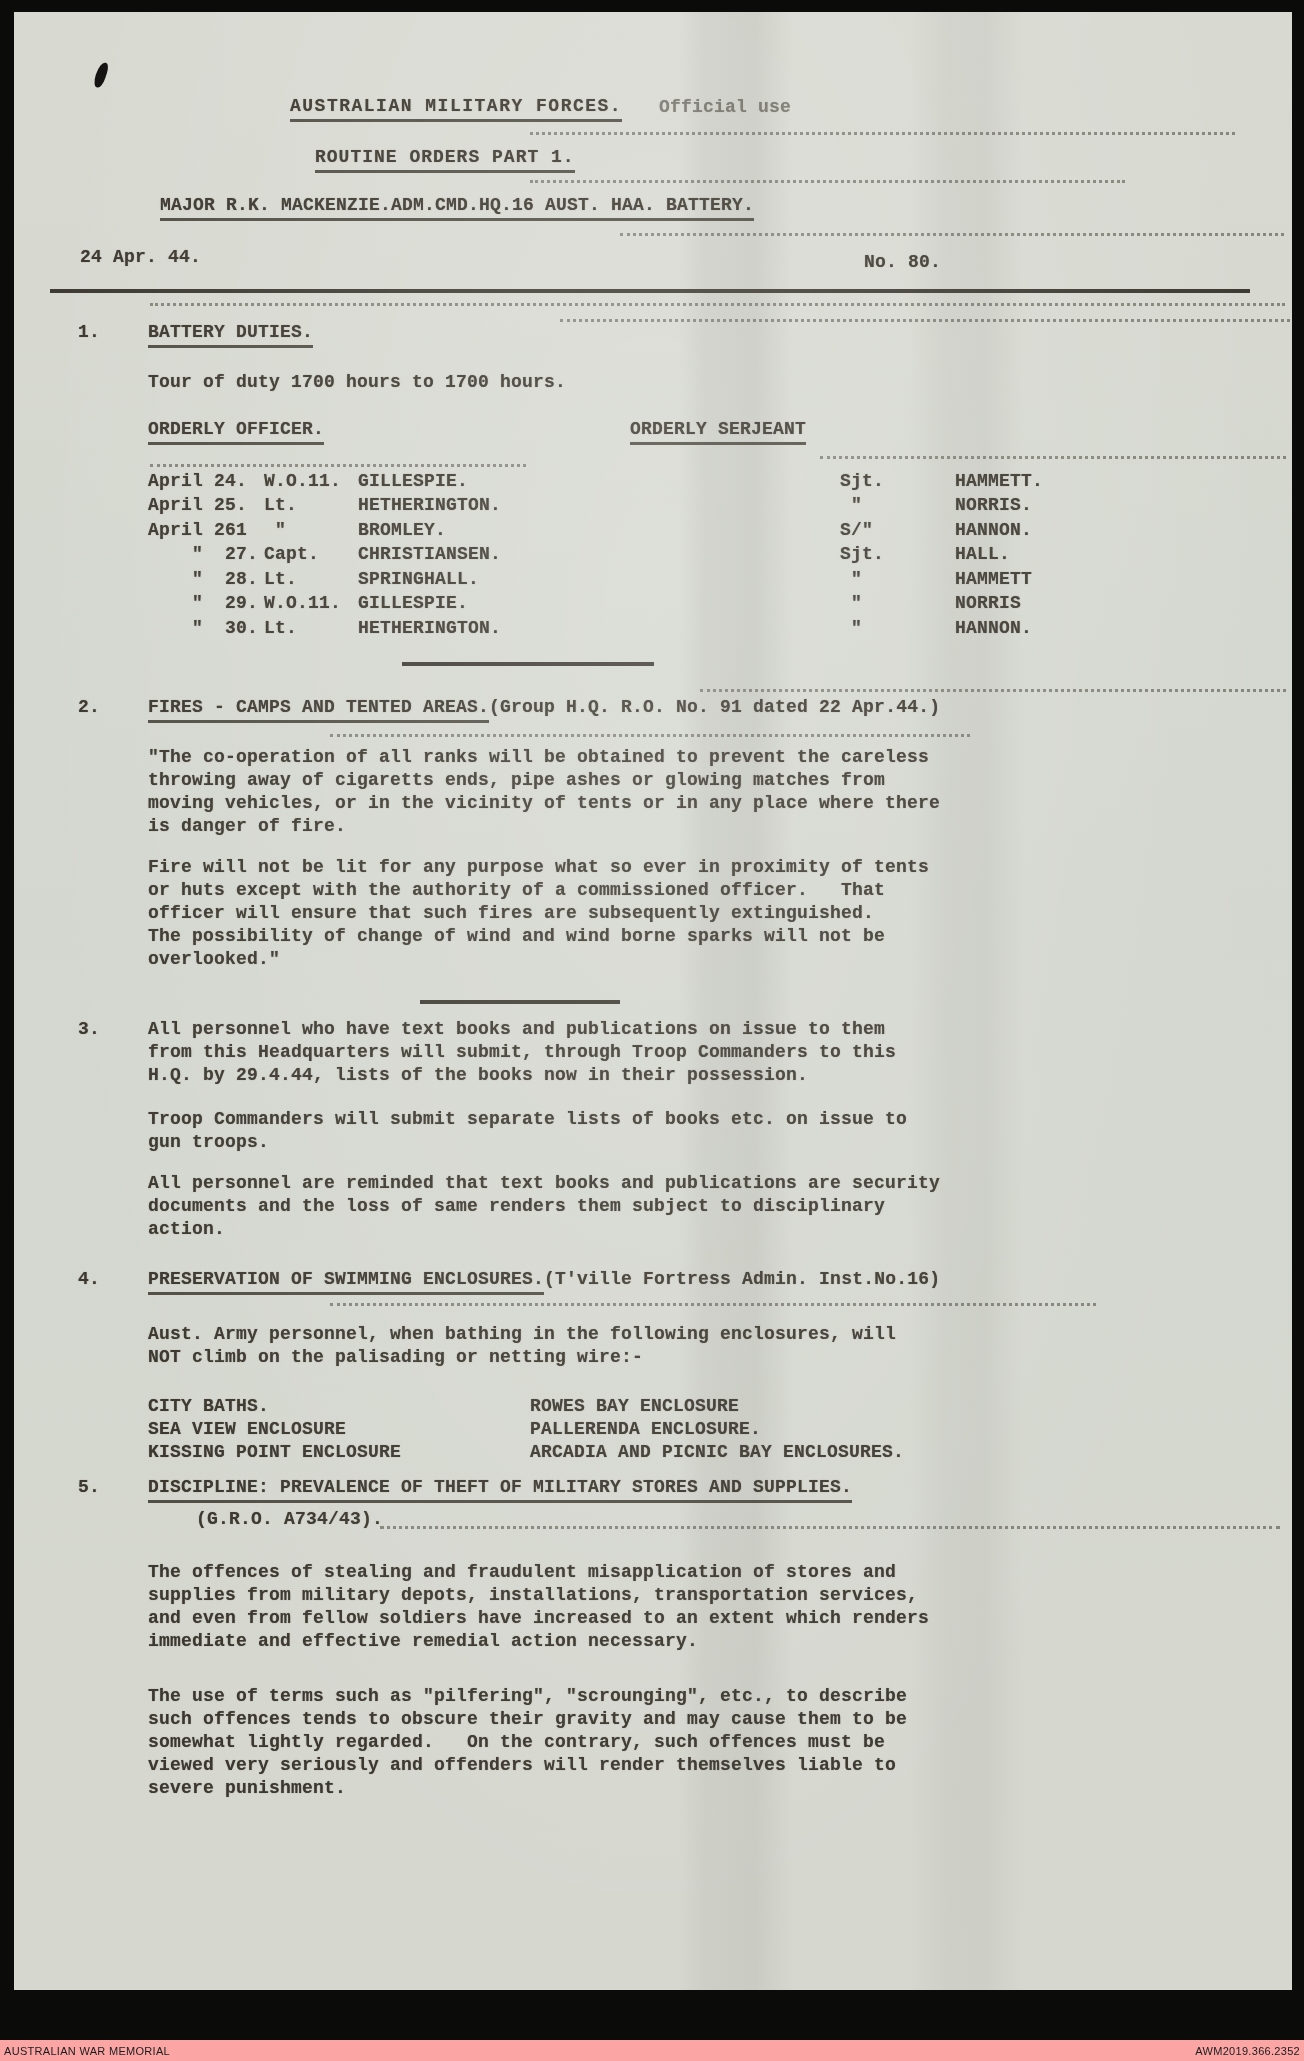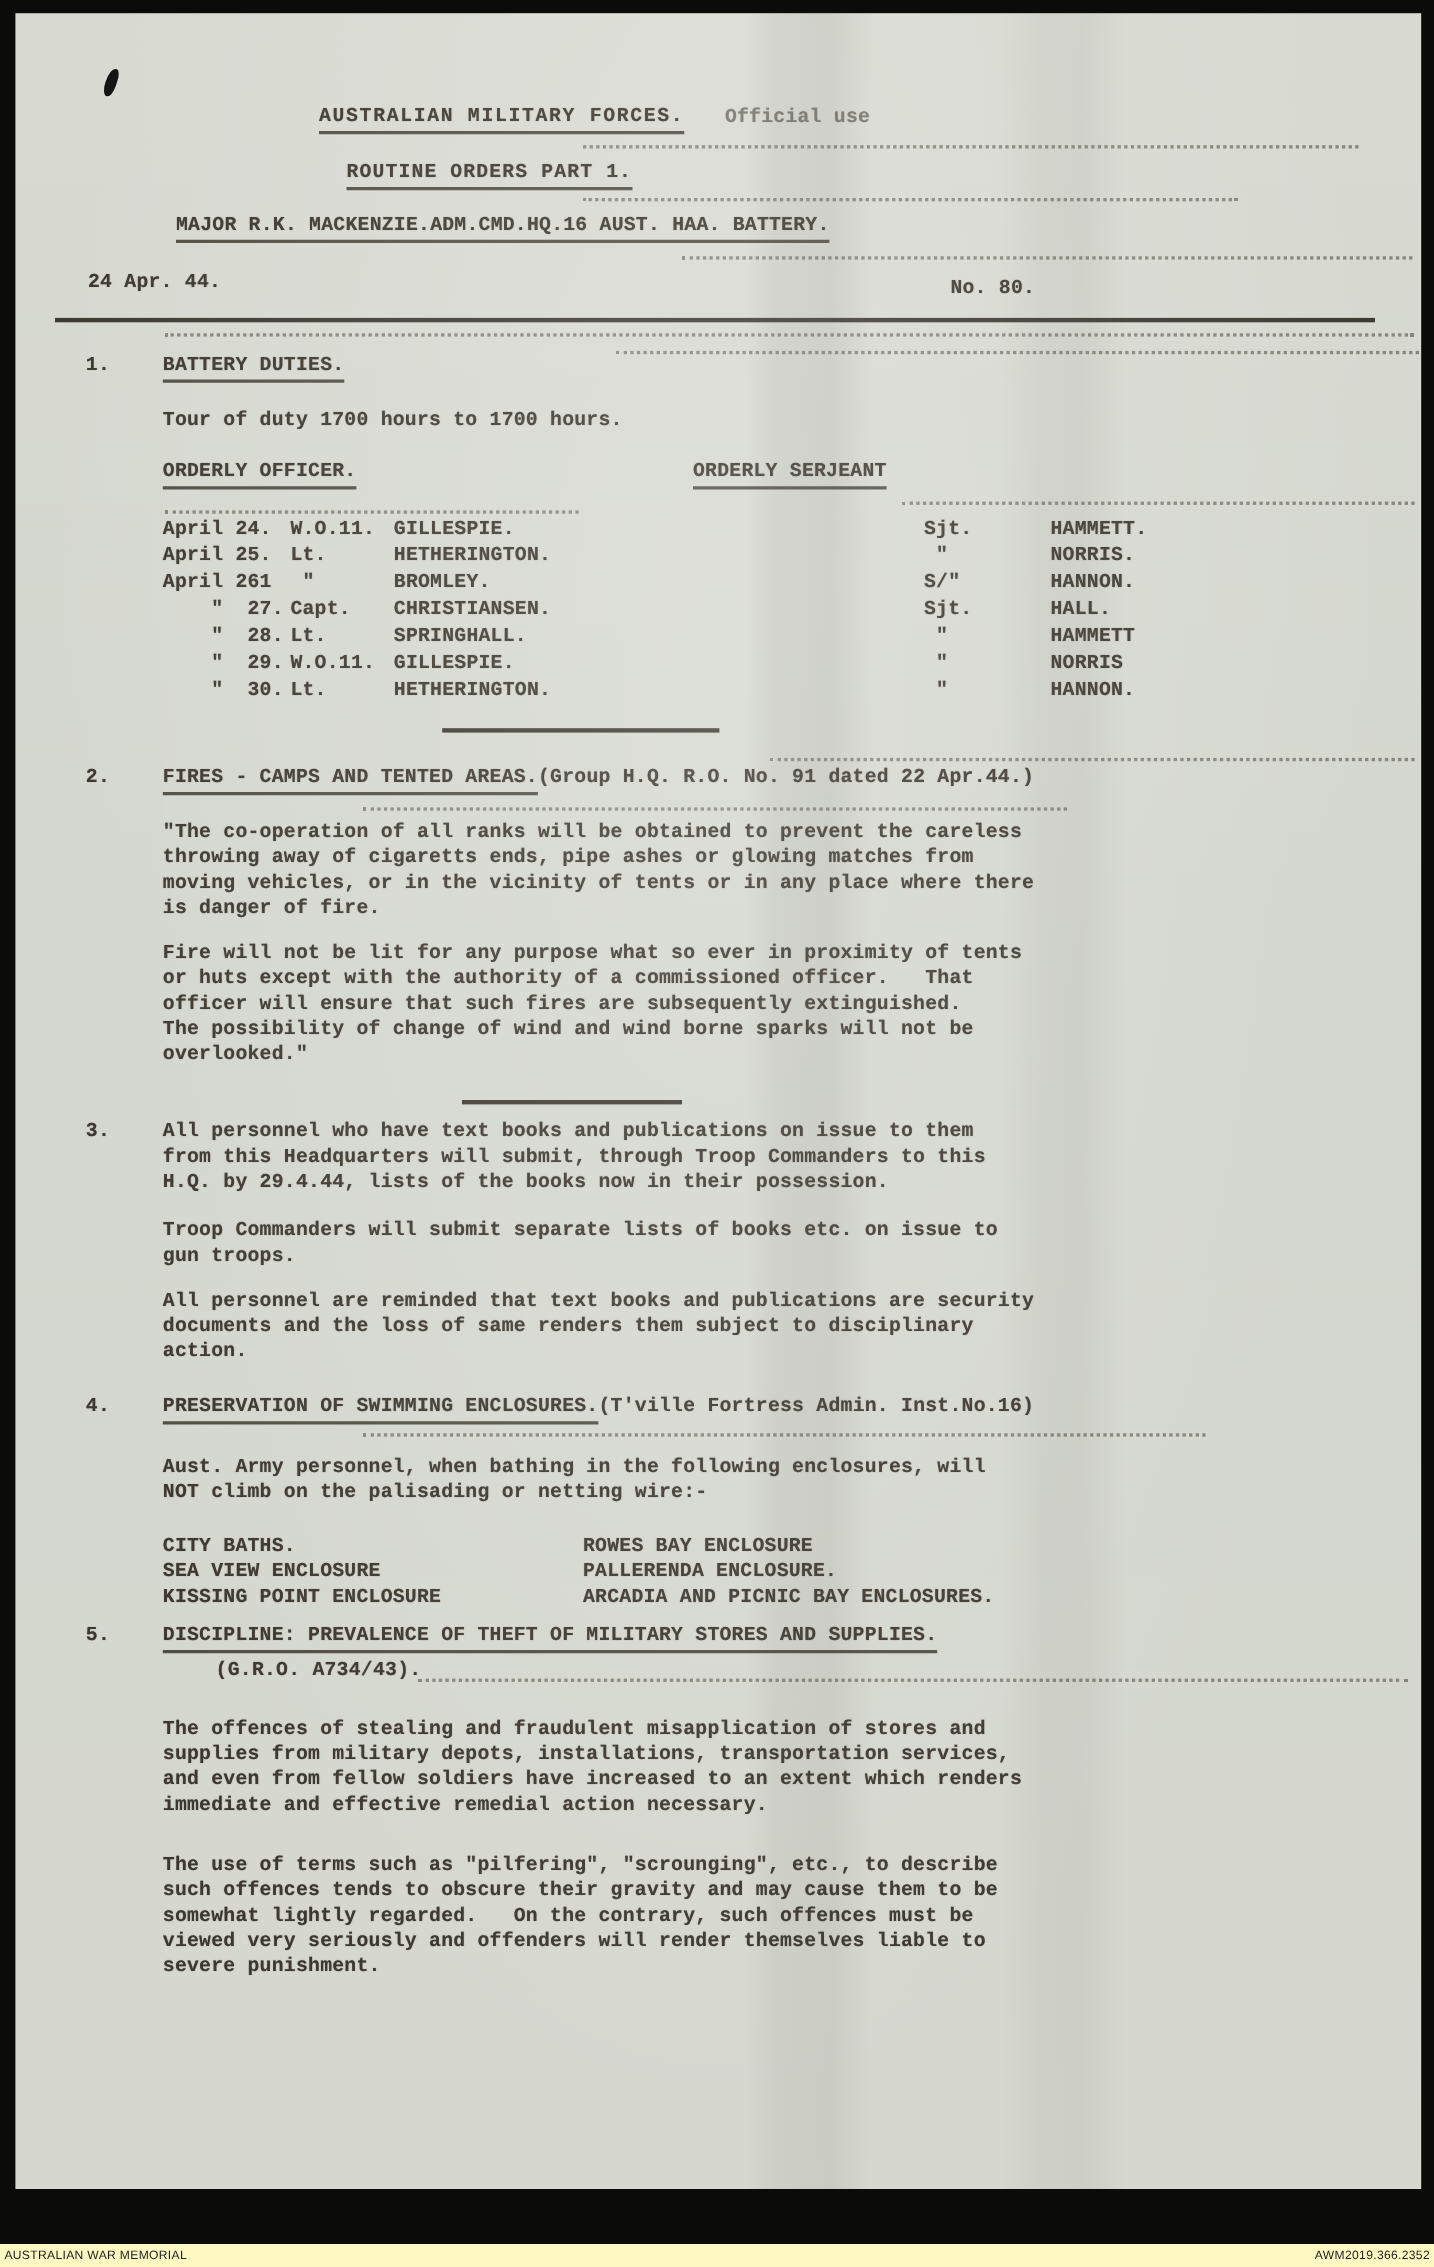--- a/index.html
+++ b/index.html
@@ -19,21 +19,21 @@
   .hdl{display:inline-block;border-bottom:3px solid rgba(58,54,45,.85);padding-bottom:1px;}
   .dots{border-top:3px dotted rgba(70,66,56,.55);height:0;}
   .rule{background:#3d3a32;}
   .num{width:60px;}
   .row{left:134px;width:1140px;height:24px;}
   .row .c{position:absolute;top:0;white-space:pre;}
   .c.date{left:0;} .c.rank{left:116px;} .c.name{left:210px;}
   .c.srank{left:692px;} .c.sname{left:807px;}
   .torn{width:10px;height:26px;background:#141210;border-radius:60% 40% 50% 50%;
         transform:rotate(18deg);box-shadow:14px -18px 0 -6px #1d1a16,-26px 8px 0 -7px #242019;}
-  .footer{position:absolute;left:0;bottom:0;width:1304px;height:21px;background:#fef9c3;
+  .footer{position:absolute;left:0;bottom:0;width:1304px;height:21px;background:#fca5a5;
           display:flex;justify-content:space-between;align-items:center;padding:0 4px;box-sizing:border-box;
           font-family:"Liberation Sans",sans-serif;font-size:11px;color:#1c1c1c;letter-spacing:.3px;}
 </style>
 </head>
 <body>
 
 <div class="page">
   <div class="paper">
 
     <div class="abs torn" style="left:82px;top:50px;"></div>

